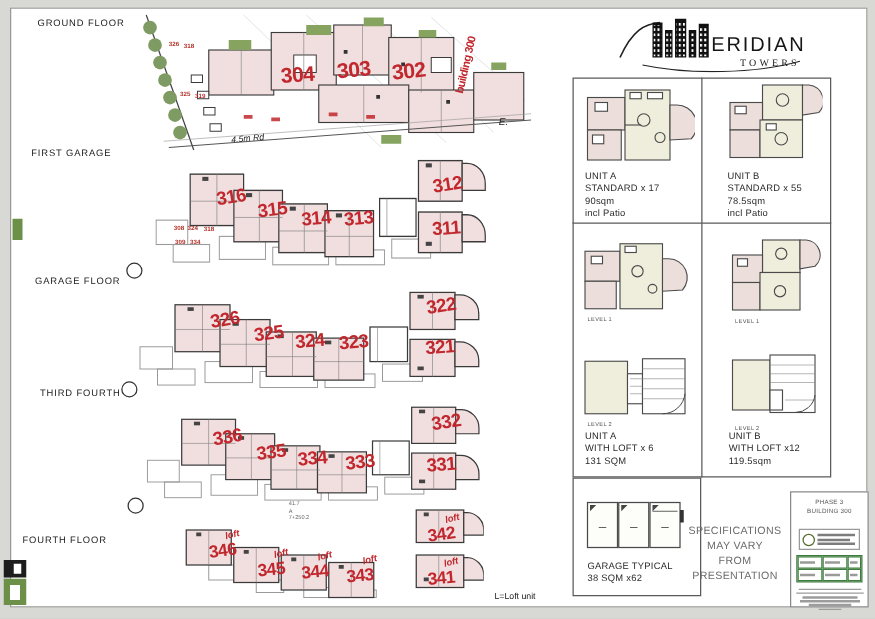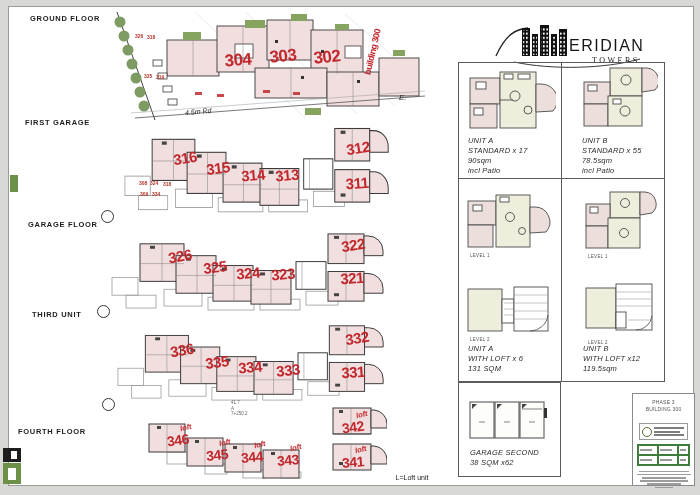--- a/index.html
+++ b/index.html
@@ -2,40 +2,40 @@
 <html><head>
 <meta charset="utf-8">
 <style>
   html,body{margin:0;padding:0;background:#c9c9c5;}
   #page{position:relative;width:700px;height:495px;background:#d8d8d4;overflow:hidden;
         font-family:"Liberation Sans","DejaVu Sans",sans-serif;}
   .sheet{position:absolute;left:8px;top:6px;width:686px;height:480px;background:#ffffff;
          border:1px solid #9a9a96;box-sizing:border-box;}
   .abs{position:absolute;}
   
-  .fl{position:absolute;font-size:7.5px;font-weight:bold;letter-spacing:.7px;color:#1c1c1c;white-space:nowrap;}
+  .fl{position:absolute;font-size:7.5px;font-weight:normal;letter-spacing:.7px;color:#1c1c1c;white-space:nowrap;}
   .fcircle{position:absolute;width:13px;height:13px;border:1.2px solid #333;border-radius:50%;box-sizing:border-box;background:transparent;}
   
   .floor{position:absolute;}
   .plan-svg{position:absolute;left:0;top:0;width:100%;height:100%;}
   
   .num{position:absolute;color:#c1272d;font-weight:bold;font-size:15px;letter-spacing:-.5px;
        white-space:nowrap;line-height:1;}
   .num.g{font-size:17px;}
   .num.f4{font-size:14px;}
   .snum{position:absolute;color:#b5332a;font-weight:bold;font-size:5px;white-space:nowrap;line-height:1;}
   .loft{position:absolute;color:#c1272d;font-style:italic;font-weight:bold;font-size:7.5px;line-height:1;}
   .anno{position:absolute;color:#222;font-style:italic;font-size:7px;white-space:nowrap;line-height:1;}
   .dim{position:absolute;color:#666;font-size:4.5px;line-height:1.25;white-space:pre-line;}
   
   .gridbox{position:absolute;left:458px;top:62px;width:207px;height:320px;border:1px solid #5a5a5a;box-sizing:border-box;}
   .vdiv{position:absolute;left:561px;top:62px;width:1px;height:320px;background:#5a5a5a;}
   .hdiv{position:absolute;left:458px;top:178px;width:207px;height:1px;background:#5a5a5a;}
   .garagebox{position:absolute;left:458px;top:382px;width:103px;height:95px;border:1px solid #5a5a5a;box-sizing:border-box;}
-  .ptext{position:absolute;font-size:7.5px;line-height:10px;color:#2a2a2a;letter-spacing:.2px;white-space:nowrap;font-style:italic;}
+  .ptext{position:absolute;font-size:7.5px;line-height:10px;color:#2a2a2a;letter-spacing:.2px;white-space:nowrap;}
   .lvl{position:absolute;font-size:4.5px;color:#555;letter-spacing:.3px;}
   
   .specs{position:absolute;left:545px;top:418px;width:86px;text-align:center;font-size:8.5px;
          line-height:12px;color:#6b6b6b;letter-spacing:.3px;}
   .tblock{position:absolute;left:632px;top:393px;width:63px;height:93px;border:1px solid #8a8a8a;box-sizing:border-box;background:#fff;}
   .tb-head{position:absolute;left:0;width:100%;text-align:center;font-size:5px;color:#555;letter-spacing:.2px;}
   .tb-logo{position:absolute;left:6px;top:29px;width:49px;height:17px;border:1px solid #999;box-sizing:border-box;display:flex;align-items:center;gap:2px;padding:2px;}
   .tb-logo .dot{width:8px;height:8px;border:1.5px solid #556b2f;border-radius:50%;}
   .tb-logo .bars{flex:1;}
   .tb-logo .bars div{height:2px;background:#7d7d7d;margin:1.5px 0;}
@@ -45,21 +45,21 @@
   .tb-table i{display:block;width:70%;height:1.5px;background:#9a9a9a;}
   .fineprint{position:absolute;left:4px;top:75px;width:53px;}
   .fineprint div{height:1.6px;background:#9c9c9c;margin:1.6px auto;}
   
   .ic-dark{position:absolute;left:3px;top:448px;width:18px;height:14px;background:#1d1d1d;}
   .ic-dark i{position:absolute;left:8px;top:3px;width:6px;height:8px;background:#fff;}
   .ic-green{position:absolute;left:3px;top:463px;width:18px;height:21px;background:#6d9048;}
   .ic-green i{position:absolute;left:5px;top:5px;width:8px;height:12px;background:#fff;}
   .edge-green{position:absolute;left:10px;top:175px;width:8px;height:17px;background:#6d9048;}
   .footer{position:absolute;left:352px;top:474px;width:120px;text-align:center;font-size:7px;color:#1a1a1a;}
-  .logo{position:absolute;left:492px;top:20px;width:160px;height:48px;}
+  .logo{position:absolute;left:492px;top:10px;width:160px;height:48px;}
 </style>
 </head>
 <body>
 
 <div id="page">
   <div class="sheet"></div>
 
   <div class="logo">
     <svg viewBox="0 0 160 48" width="160" height="48">
       <defs>
@@ -82,21 +82,21 @@
       </g>
       <text x="77" y="31" font-size="16" letter-spacing="1.5" fill="#161616" font-family="Liberation Sans, sans-serif">ERIDIAN</text>
       <text x="100" y="43" font-size="8" letter-spacing="2.5" fill="#222" font-family="Liberation Serif, serif">TOWERS</text>
       <path d="M22 42 C60 50 112 49 148 39" stroke="#222" stroke-width=".9" fill="none"></path>
     </svg>
   </div>
 
   <div class="fl" style="left:30px;top:14px">GROUND FLOOR</div>
   <div class="fl" style="left:25px;top:118px">FIRST GARAGE</div>
   <div class="fl" style="left:28px;top:220px">GARAGE FLOOR</div>
-  <div class="fl" style="left:32px;top:310px">THIRD UNIT</div>
+  <div class="fl" style="left:32px;top:310px">THIRD FOURTH</div>
   <div class="fl" style="left:18px;top:427px">FOURTH FLOOR</div>
   <div class="fcircle" style="left:101px;top:210px"></div>
   <div class="fcircle" style="left:97px;top:305px"></div>
   <div class="fcircle" style="left:102px;top:398px"></div>
 
   <div class="floor" style="left:95px;top:10px;width:330px;height:112px">
     <svg class="plan-svg" viewBox="0 0 330 112" preserveAspectRatio="none">
       <g stroke="#c0c0c0" stroke-width=".5" fill="none" opacity=".7">
         <path d="M100 2 L210 108"></path>
           <path d="M150 2 L262 104"></path>
@@ -529,24 +529,30 @@
       <g stroke="#4a4a4a" stroke-width=".7">
         <line x1="11" y1="24" x2="17" y2="24"></line>
           <line x1="36" y1="24" x2="42" y2="24"></line>
         <line x1="61" y1="24" x2="67" y2="24"></line>
           <line x1="54" y1="11" x2="74" y2="11"></line>
       </g>
       <rect x="76" y="10" width="3" height="10" fill="#333"></rect>
     </svg>
   </div>
   <div class="ptext" style="left:470px;top:448px">
-    <div>GARAGE SECOND</div>
+    <div>GARAGE TYPICAL</div>
     <div>38 SQM x62</div>
   </div>
 
+  <div class="specs">
+    <div>SPECIFICATIONS</div>
+    <div>MAY VARY</div>
+    <div>FROM</div>
+    <div>PRESENTATION</div>
+  </div>
 
   <div class="tblock">
     <div class="tb-head" style="top:5px">PHASE 3</div>
     <div class="tb-head" style="top:12px">BUILDING 300</div>
     <div class="tb-logo">
       <div class="dot"></div>
       <div class="bars">
           <div style="width:30px"></div>
           <div style="width:26px"></div>
           <div style="width:30px"></div>

